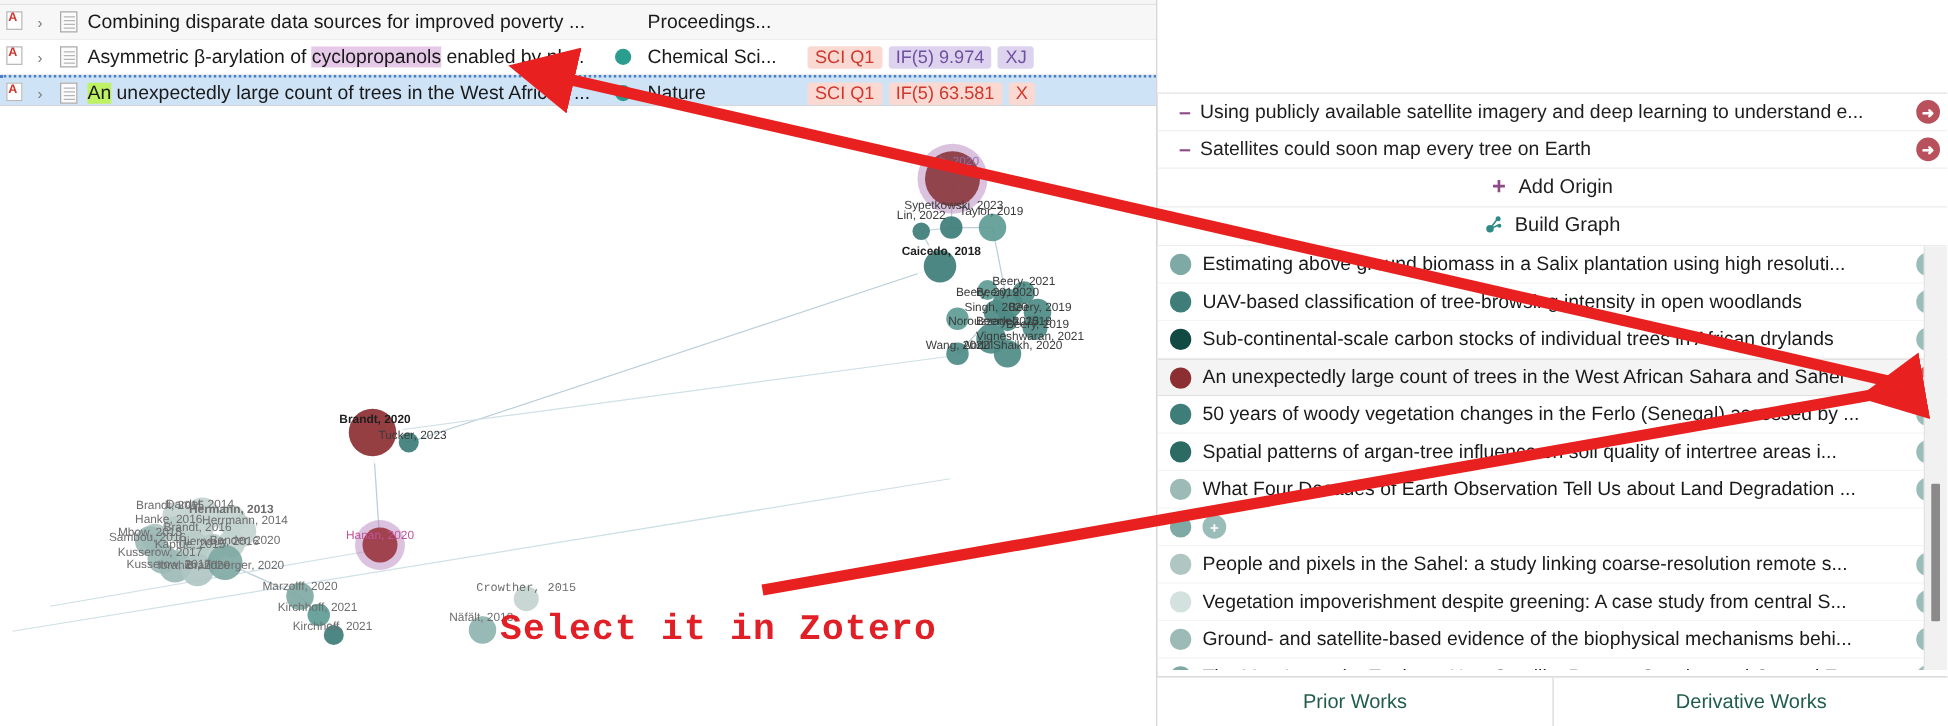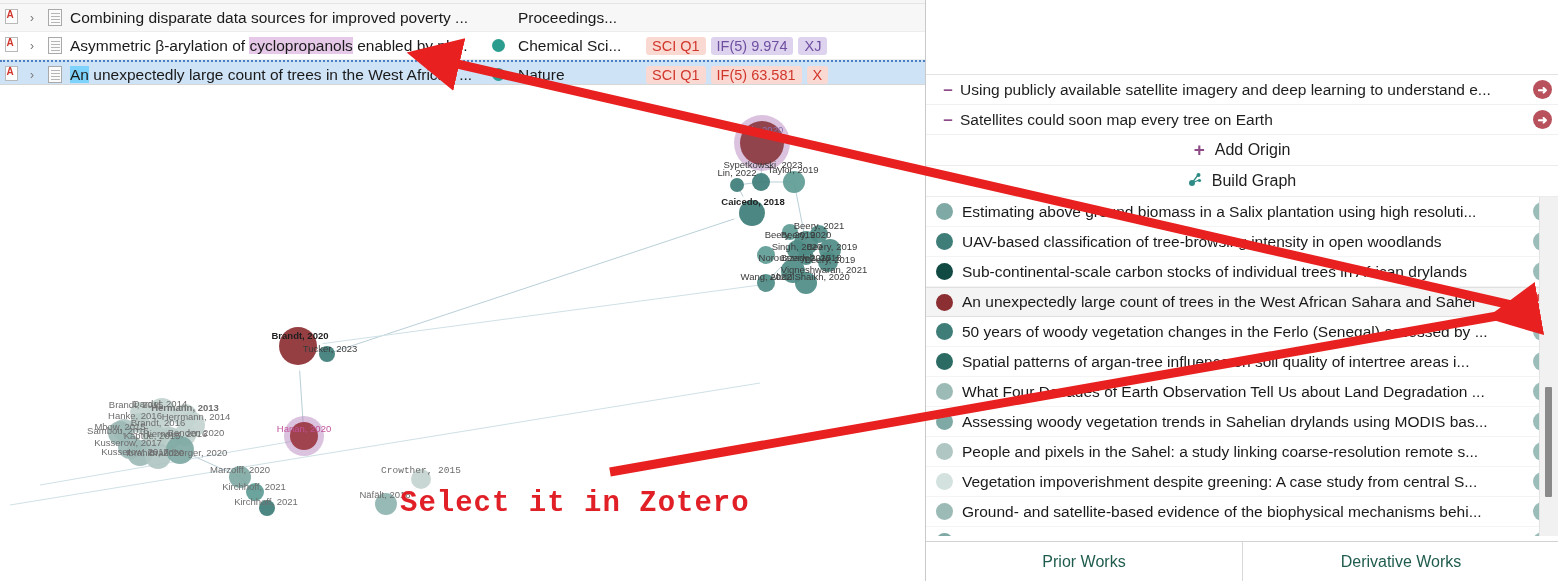--- a/index.html
+++ b/index.html
@@ -36,21 +36,21 @@
      color:#d0352b; font-weight:bold; letter-spacing:-1px;}
   .z-chevron { width:20px; min-width:20px; text-align:center; color:#777; font-size:12px; }
   .z-doc {
     width:26px; min-width:26px; display:flex; justify-content:center;
   }
   .doc-glyph { width:14px; height:17px; border:1px solid #a9a9a9; background:#fbfbfb; position:relative;}
   .doc-glyph:before{content:""; position:absolute; left:2px; top:3px; width:9px; height:1px;
     background:#b5b5b5; box-shadow:0 3px 0 #b5b5b5, 0 6px 0 #b5b5b5, 0 9px 0 #b5b5b5;}
   .z-title { width:410px; min-width:410px; white-space:nowrap; overflow:hidden; padding-left:2px; }
   .z-title .hl { background:#e6c9e8; }
-  .z-title .hl2 { background:#7dd3fc; }
+  .z-title .hl2 { background:#bef264; }
   .z-dot-col { width:40px; min-width:40px; display:flex; justify-content:center; }
   .teal-dot { width:13px; height:13px; border-radius:50%; background:#2a9d8f; }
   .z-journal { width:128px; min-width:128px; white-space:nowrap; overflow:hidden; }
   .z-tags { display:flex; gap:5px; align-items:center; }
   .tag { font-size:14.5px; padding:1px 6px; border-radius:3px; white-space:nowrap; }
   .tag.sci { background:#fbd9d3; color:#d0372b; }
   .tag.if-purple { background:#ded3ee; color:#6f4fa0; }
   .tag.if-red { background:#fbd9d3; color:#d0372b; }
   .tag.xj-purple { background:#ded3ee; color:#6f4fa0; }
   .tag.xj-red { background:#fbd9d3; color:#d0372b; }
@@ -354,21 +354,20 @@
             <span class="res-title">Spatial patterns of argan-tree influence on soil quality of intertree areas i...</span>
             <span class="circ teal">+</span>
           </div>
           <div class="res-row">
             <span class="res-dot" style="background:#9cbab6"></span>
             <span class="res-title">What Four Decades of Earth Observation Tell Us about Land Degradation ...</span>
             <span class="circ teal">+</span>
           </div>
           <div class="res-row">
             <span class="res-dot" style="background:#7fa9a4"></span>
-            <span class="res-title">Assessing woody vegetation trends in Sahelian drylands using MODIS bas...</span>
             <span class="circ teal">+</span>
           </div>
           <div class="res-row">
             <span class="res-dot" style="background:#b0c6c2"></span>
             <span class="res-title">People and pixels in the Sahel: a study linking coarse-resolution remote s...</span>
             <span class="circ teal">+</span>
           </div>
           <div class="res-row">
             <span class="res-dot" style="background:#d3e2df"></span>
             <span class="res-title">Vegetation impoverishment despite greening: A case study from central S...</span>

